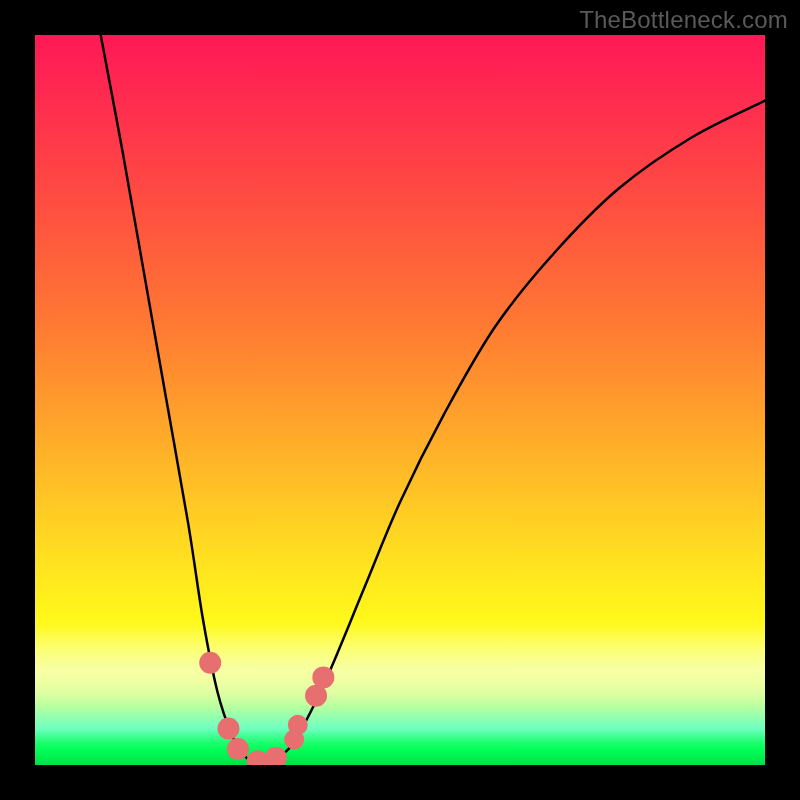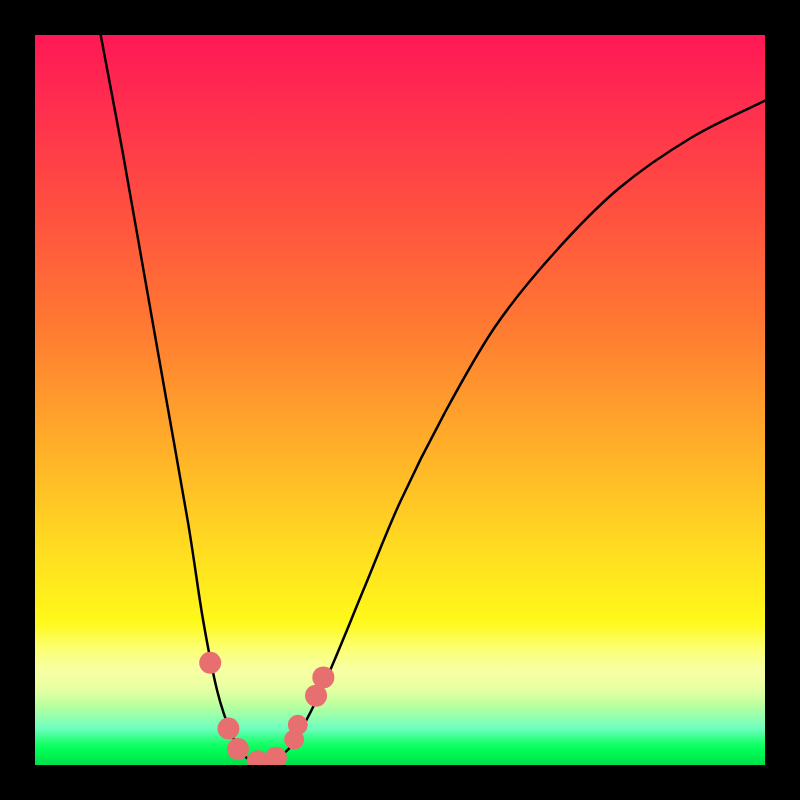--- a/index.html
+++ b/index.html
@@ -79,20 +79,21 @@
     font-size: 24px;
     font-weight: 500;
     letter-spacing: 0.2px;
     user-select: none;
   }
 </style>
 </head>
 <body>
 
 <div class="frame">
+  <div class="watermark">TheBottleneck.com</div>
 
   <div class="plot">
     <div class="gradient"></div>
     <div class="yellow-band"></div>
     <svg class="curve" width="730" height="730" viewBox="0 0 730 730">
       <path id="curve-path" fill="none" stroke="#000000" stroke-width="2.5" stroke-linecap="round" d="M 65.70 0.00 C 69.35 19.47, 80.30 76.65, 87.60 116.80 C 94.90 156.95, 102.20 199.53, 109.50 240.90 C 116.80 282.27, 124.10 323.63, 131.40 365.00 C 138.70 406.37, 147.22 452.60, 153.30 489.10 C 159.38 525.60, 163.03 556.02, 167.90 584.00 C 172.77 611.98, 177.63 637.53, 182.50 657.00 C 187.37 676.47, 192.84 690.46, 197.10 700.80 C 201.36 711.14, 204.40 714.55, 208.05 719.05 C 211.70 723.55, 214.74 726.35, 219.00 727.81 C 223.26 729.27, 228.73 729.27, 233.60 727.81 C 238.47 726.35, 243.33 723.55, 248.20 719.05 C 253.07 714.55, 255.50 713.57, 262.80 700.80 C 270.10 688.02, 281.05 666.73, 292.00 642.40 C 302.95 618.07, 316.33 584.00, 328.50 554.80 C 340.67 525.60, 351.62 496.40, 365.00 467.20 C 378.38 438.00, 392.98 408.80, 408.80 379.60 C 424.62 350.40, 441.65 318.77, 459.90 292.00 C 478.15 265.23, 497.62 242.12, 518.30 219.00 C 538.98 195.88, 560.88 172.77, 584.00 153.30 C 607.12 133.83, 632.67 116.80, 657.00 102.20 C 681.33 87.60, 717.83 71.78, 730.00 65.70"></path>
       <g id="markers">
           <circle cx="175.20" cy="627.80" r="11" fill="#e76f70"></circle>
           <circle cx="193.45" cy="693.50" r="11" fill="#e76f70"></circle>
           <circle cx="202.94" cy="713.94" r="11" fill="#e76f70"></circle>

